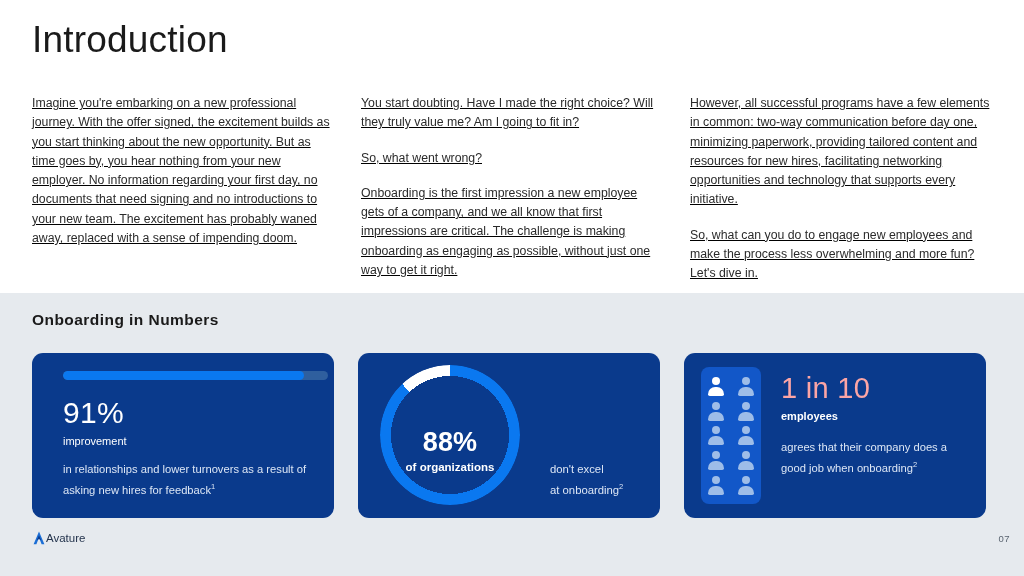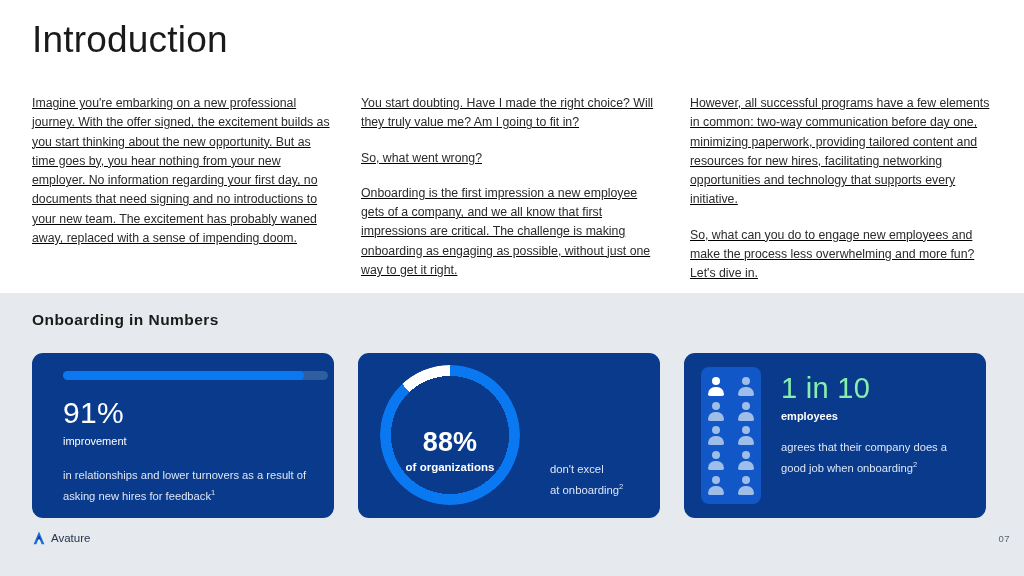--- a/index.html
+++ b/index.html
@@ -62,21 +62,21 @@
   }
   .bar-fill{height:9px;border-radius:5px;background:#0a78f0;}
   .big-stat{
     font-size:30px;font-weight:400;color:#ffffff;
     line-height:1;margin-top:18px;letter-spacing:.3px;
   }
   .stat-sub{
     font-size:11px;color:#ffffff;margin-top:7px;font-weight:400;
   }
   .stat-desc{
-    font-size:11.2px;color:#dce6f5;line-height:17px;margin-top:20px;
+    font-size:11.2px;color:#dce6f5;line-height:17px;margin-top:14px;
   }
   .sup{font-size:7.5px;vertical-align:super;}
 
   
   .c2{display:flex;align-items:center;}
   .donut-wrap{
     position:absolute;left:22px;top:12px;width:140px;height:140px;
   }
   .donut{
     width:140px;height:140px;border-radius:50%;
@@ -112,28 +112,28 @@
   .person .head{
     position:absolute;left:5px;top:1px;width:8px;height:8px;border-radius:50%;
     background:#9ebde8;
   }
   .person .body{
     position:absolute;left:1px;top:11px;width:16px;height:9px;
     border-radius:8px 8px 2px 2px;background:#9ebde8;
   }
   .person.hl .head,.person.hl .body{background:#ffffff;}
   .c3-text{position:absolute;left:97px;top:21px;width:190px;}
-  .c3-big{font-size:29px;color:#86efac;font-weight:400;line-height:1;letter-spacing:.3px;}
+  .c3-big{font-size:29px;color:#fca5a5;font-weight:400;line-height:1;letter-spacing:.3px;}
   .c3-sub{font-size:11px;font-weight:700;color:#fff;margin-top:7px;}
   .c3-desc{font-size:11.2px;line-height:17px;color:#dce6f5;margin-top:17px;}
 
   
   .footer-logo{
     position:absolute;left:32px;top:531px;
-    display:flex;align-items:center;gap:5px;
+    display:flex;align-items:center;
   }
   .logo-mark{width:14px;height:14px;display:block;}
   .logo-text{font-size:11.5px;color:#24344d;font-weight:400;}
   .page-num{
     position:absolute;right:14px;top:533px;
     font-size:9.5px;color:#5a6470;letter-spacing:.5px;
   }
 </style>
 </head>
 <body>

